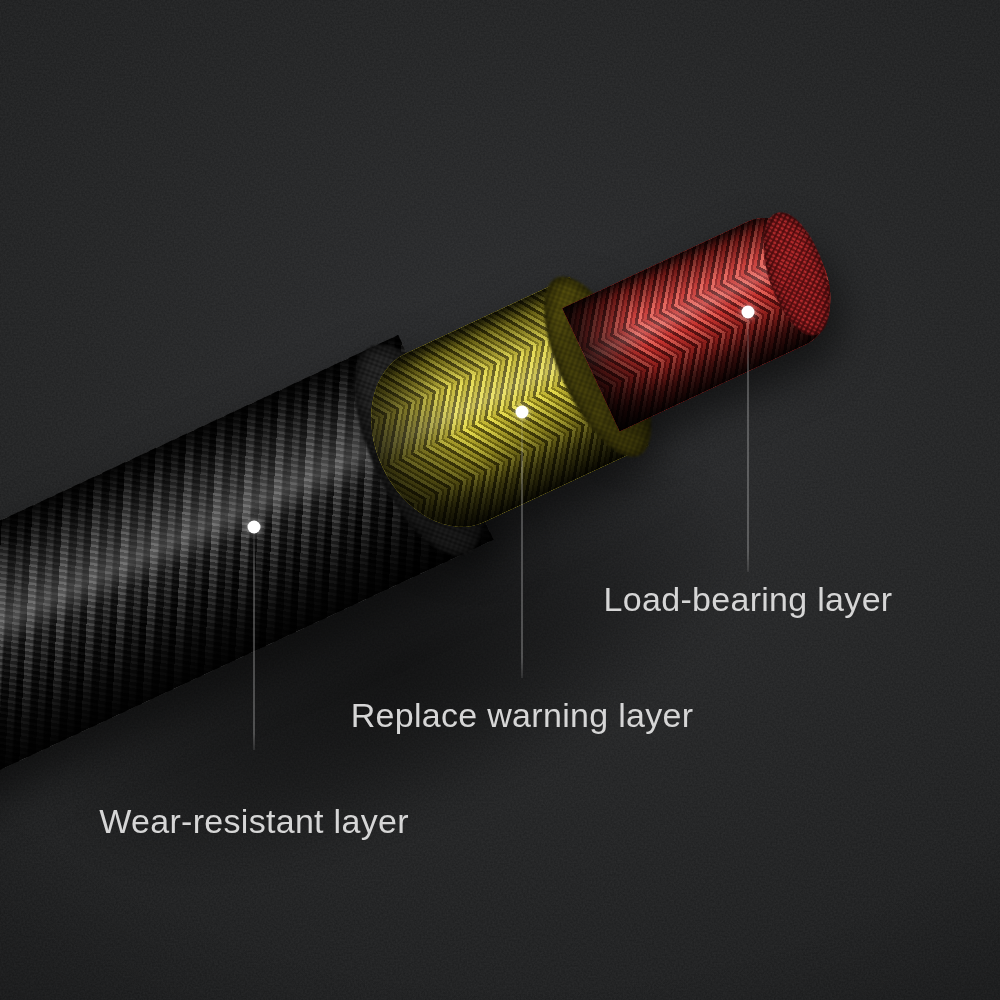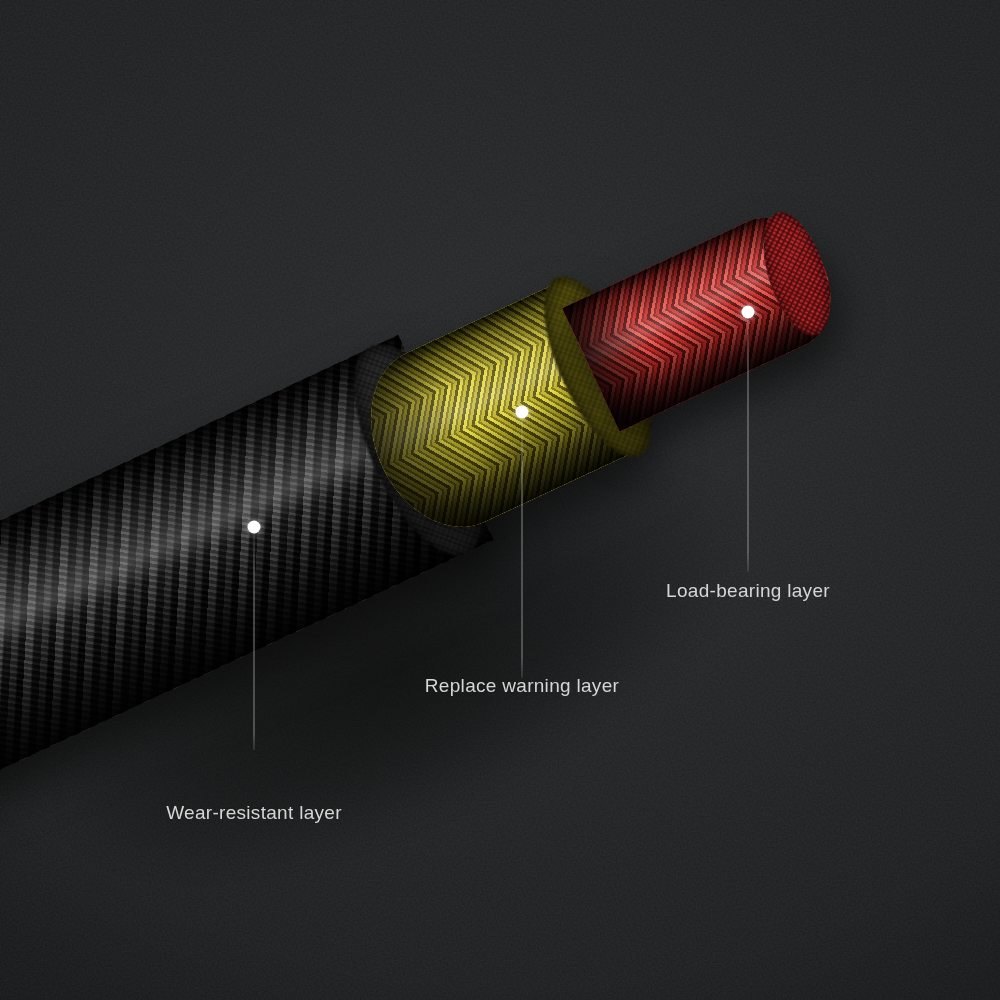--- a/index.html
+++ b/index.html
@@ -122,21 +122,21 @@
   }
   .line {
     position: absolute; left: 0; width: 1px;
     transform: translateX(-50%);
     background: linear-gradient(180deg, rgba(235,235,235,0.15) 0%, rgba(225,225,225,0.55) 18%, rgba(225,225,225,0.55) 92%, rgba(225,225,225,0.2) 100%);
   }
   .label {
     position: absolute; left: 0;
     transform: translateX(-50%);
     white-space: nowrap;
-    font-size: 19px; letter-spacing: 0.3px;
+    font-size: 34px; letter-spacing: 0.3px;
     color: #d6d6d6;
   }
 </style>
 </head>
 <body>
 
 <div class="stage">
 
   <svg class="grain" width="1000" height="1000">
     <filter id="grainF" x="0" y="0" width="100%" height="100%">
@@ -182,21 +182,21 @@
 
   <div class="callout" style="left:254px">
     <span class="dot" style="top:527px"></span>
     <span class="line" style="top:534px;height:216px"></span>
     <span class="label" style="top:802px">Wear-resistant layer</span>
   </div>
 
   <div class="callout" style="left:522px">
     <span class="dot" style="top:412px"></span>
     <span class="line" style="top:419px;height:259px"></span>
-    <span class="label" style="top:675px">Replace warning layer</span>
+    <span class="label" style="top:696px">Replace warning layer</span>
   </div>
 
   <div class="callout" style="left:748px">
     <span class="dot" style="top:312px"></span>
     <span class="line" style="top:319px;height:253px"></span>
     <span class="label" style="top:580px">Load-bearing layer</span>
   </div>
 
 </div>
 

